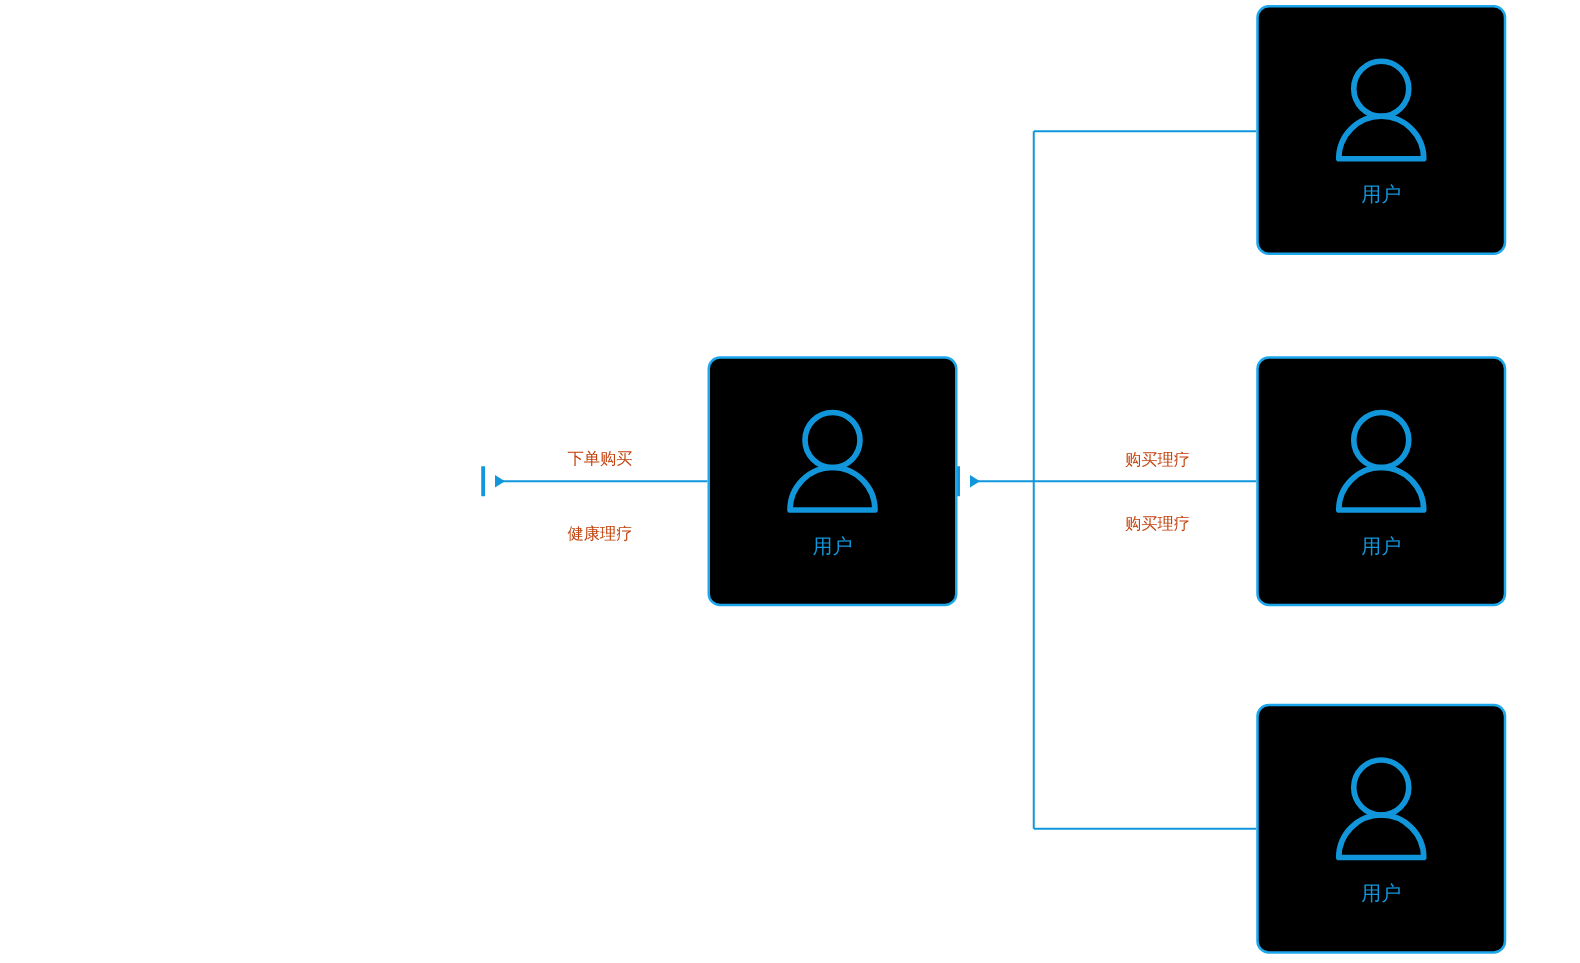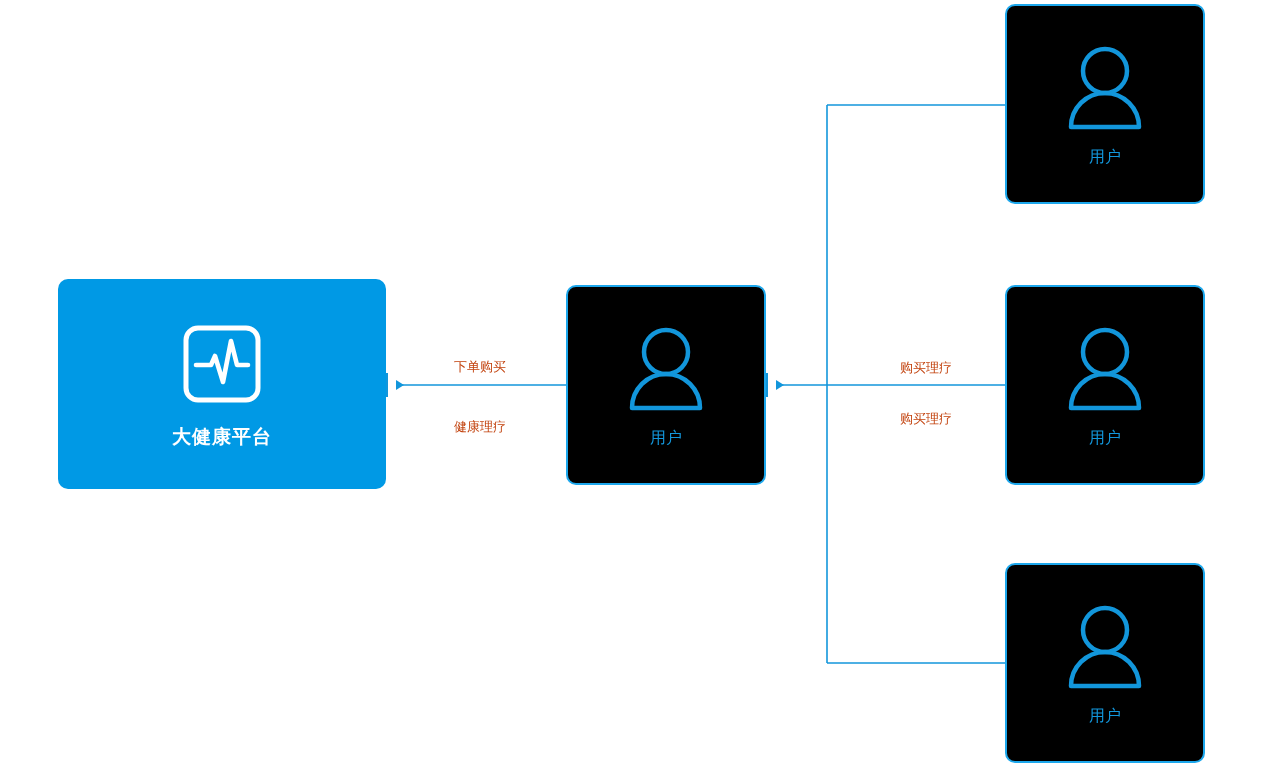--- a/index.html
+++ b/index.html
@@ -131,29 +131,20 @@
       <rect x="765" y="373" width="3" height="24" fill="#1296db"></rect>
 
       <path d="M 827 105 L 827 663" fill="none" stroke="#1296db" stroke-width="1.6"></path>
 
       <path d="M 827 105 L 1005 105" fill="none" stroke="#1296db" stroke-width="1.6"></path>
 
       <path d="M 827 663 L 1005 663" fill="none" stroke="#1296db" stroke-width="1.6"></path>
     </g>
   </svg>
 
-  <div class="node-platform" id="node-platform">
-    <span class="platform-icon-wrap">
-      <svg class="platform-icon" viewBox="0 0 82 82" aria-hidden="true">
-        <rect x="5" y="5" width="72" height="72" rx="12" ry="12" fill="none" stroke="#ffffff" stroke-width="5"></rect>
-        <path d="M 15 42 L 30 42 L 34 33 L 42 59 L 50 18 L 56 42 L 67 42" fill="none" stroke="#ffffff" stroke-width="4.6" stroke-linecap="round" stroke-linejoin="round"></path>
-      </svg>
-    </span>
-    <span class="platform-label">大健康平台</span>
-  </div>
 
   <div class="node-user" id="node-user-center">
     <span>
       <svg class="user-icon" viewBox="0 0 84 92" aria-hidden="true">
         <circle cx="42" cy="28" r="22" fill="none" stroke="#1296db" stroke-width="4.5"></circle>
         <path d="M 8 84 A 34 34 0 0 1 76 84 Z" fill="none" stroke="#1296db" stroke-width="4.5" stroke-linejoin="round"></path>
       </svg>
     </span>
     <span class="user-label">用户</span>
   </div>

